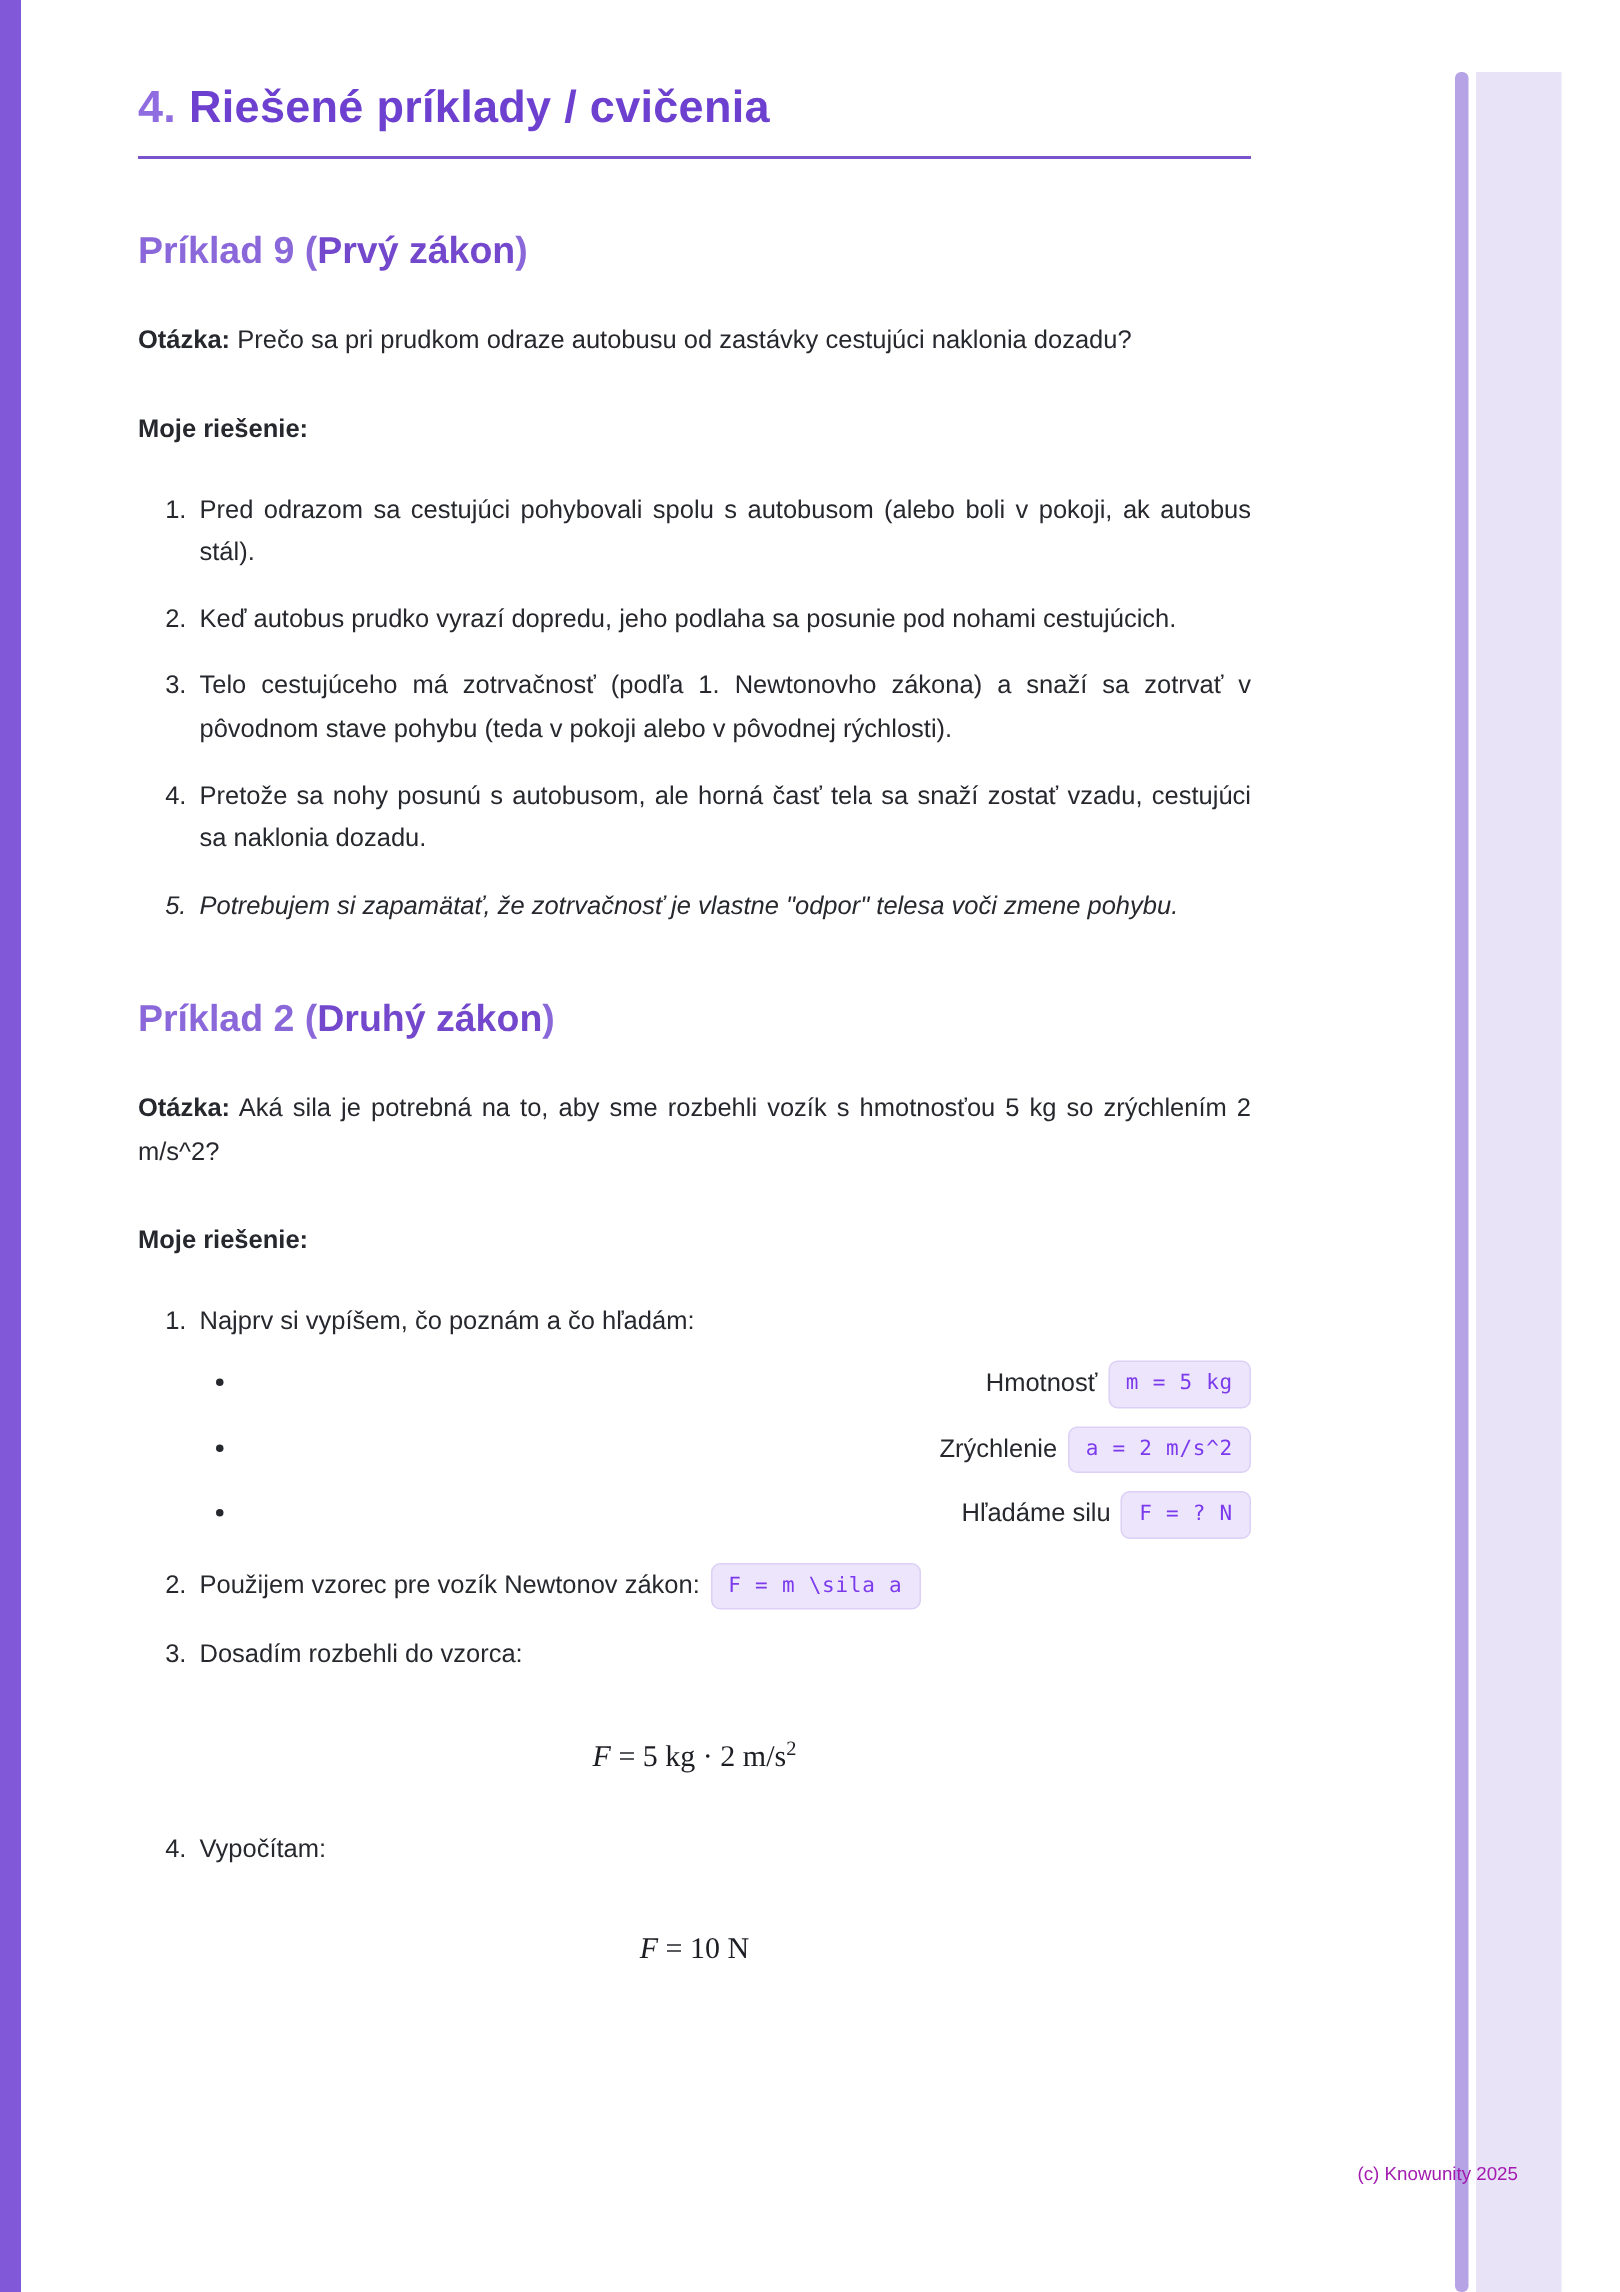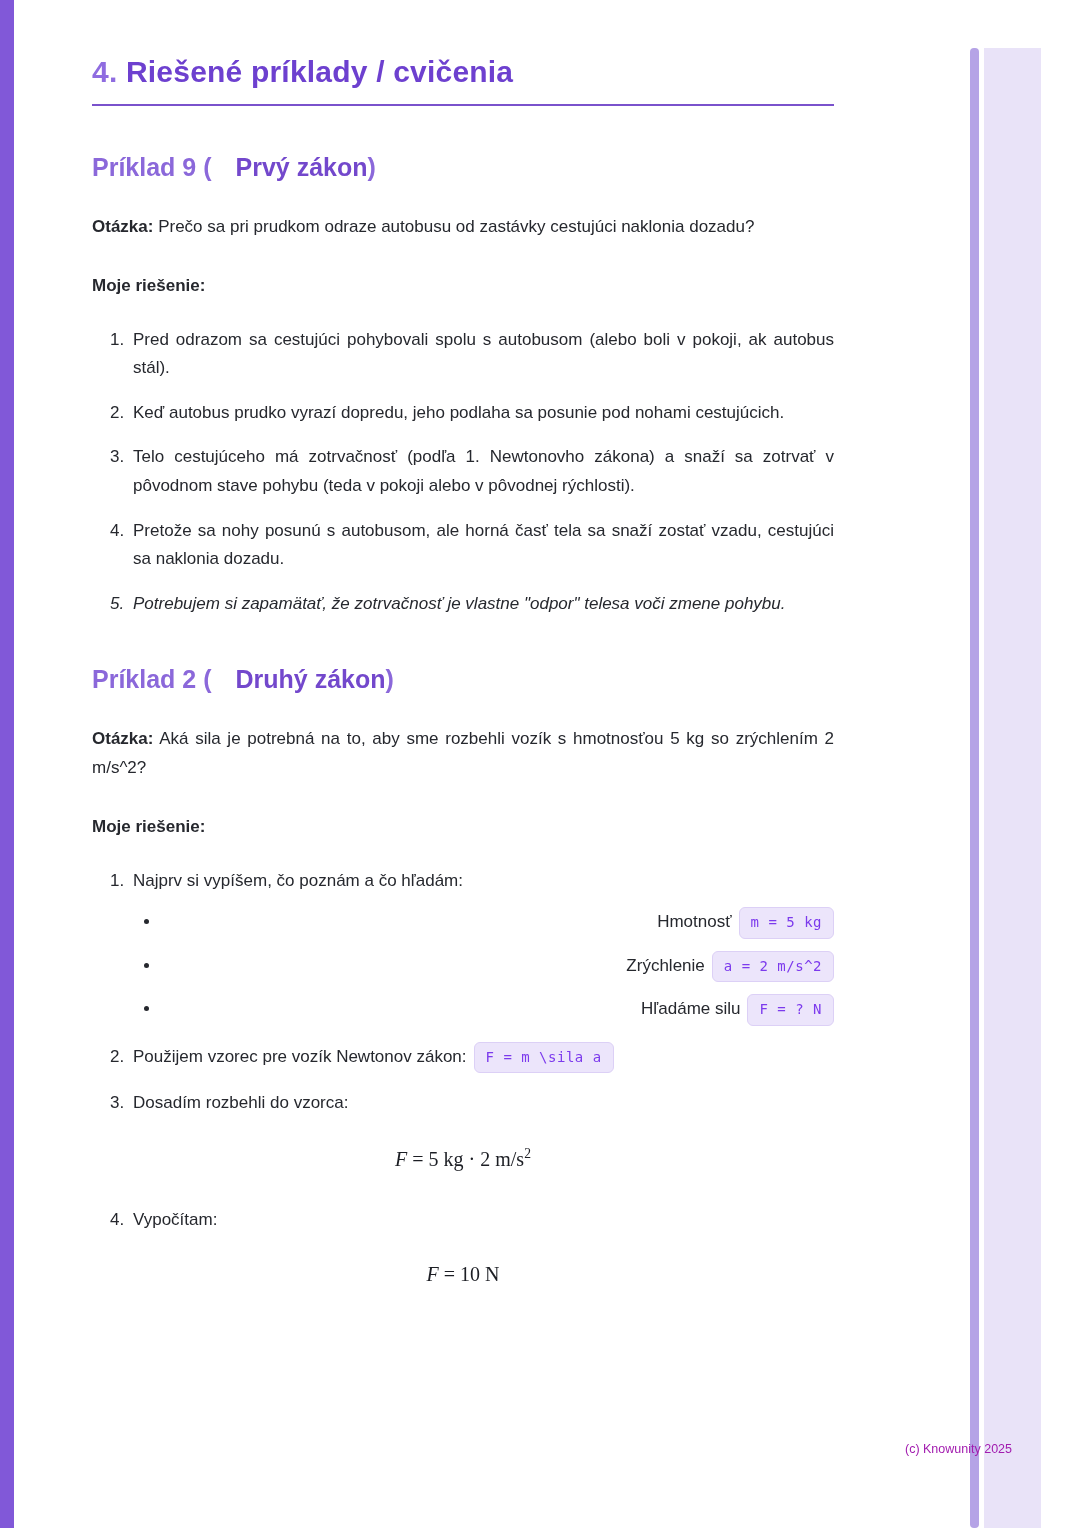--- a/index.html
+++ b/index.html
@@ -62,21 +62,21 @@
     border-top: 2px solid #7a52cc;
     margin-top: 14px;
   }
   .intro { margin-top: 30px; font-size: 17px; line-height: 1.65; }
   h2 {
     margin-top: 46px;
     font-size: 25px;
     line-height: 1.25;
   }
   .h2-light { color: #8b68da; font-weight: 600; }
-  .h2-bold  { color: #7348cc; font-weight: 800; margin-left: 24px; }
+  .h2-bold  { color: #7348cc; font-weight: 800; }
   .para {
     margin-top: 30px;
     font-size: 17px;
     line-height: 1.68;
     text-align: justify;
   }
   .label-bold { font-weight: 700; }
   .solution-label { margin-top: 34px; font-size: 17px; font-weight: 700; }
   ol.steps {
     margin-top: 30px;
@@ -105,21 +105,21 @@
     background: #ece5fb;
     border: 1px solid #dcd0f6;
     border-radius: 6px;
     padding: 3px 11px;
     margin-left: 7px;
     vertical-align: middle;
     white-space: nowrap;
     letter-spacing: 0.5px;
   }
   .math-block {
-    margin-top: 28px;
+    margin-top: 40px;
     margin-bottom: 36px;
     text-align: center;
     font-family: "Liberation Serif", serif;
     font-size: 20px;
     color: #1c1e24;
   }
   .math-var { font-style: italic; }
   .math-block sup { font-size: 0.68em; }
   ol.steps.continued { margin-top: 30px; }
 </style>

